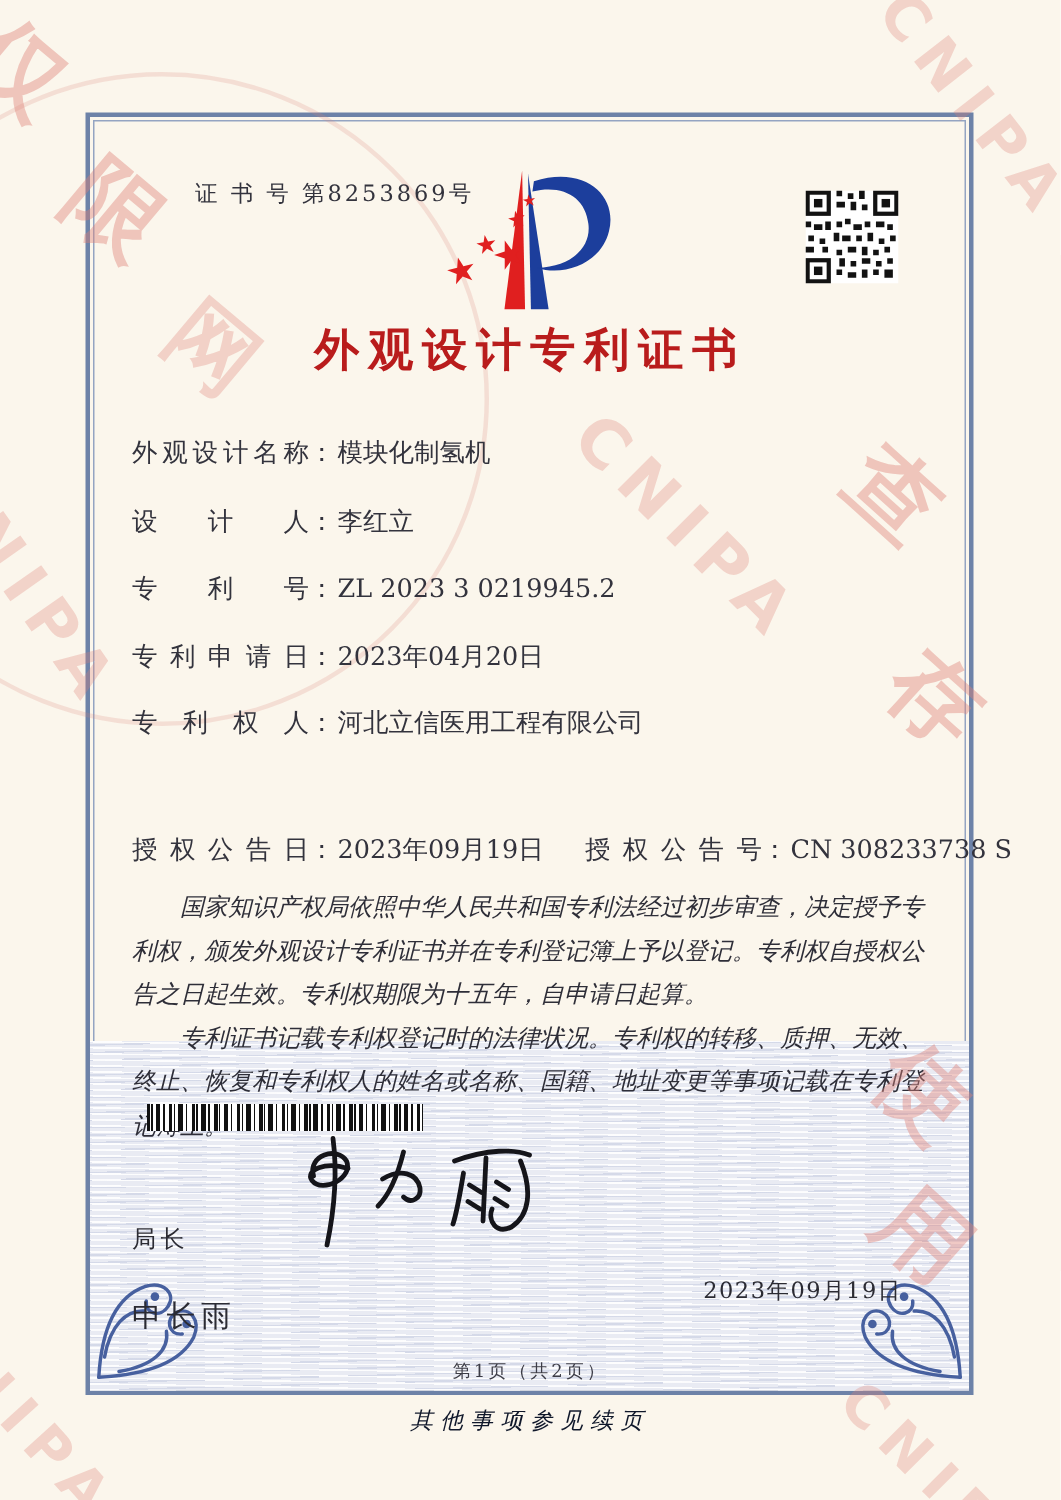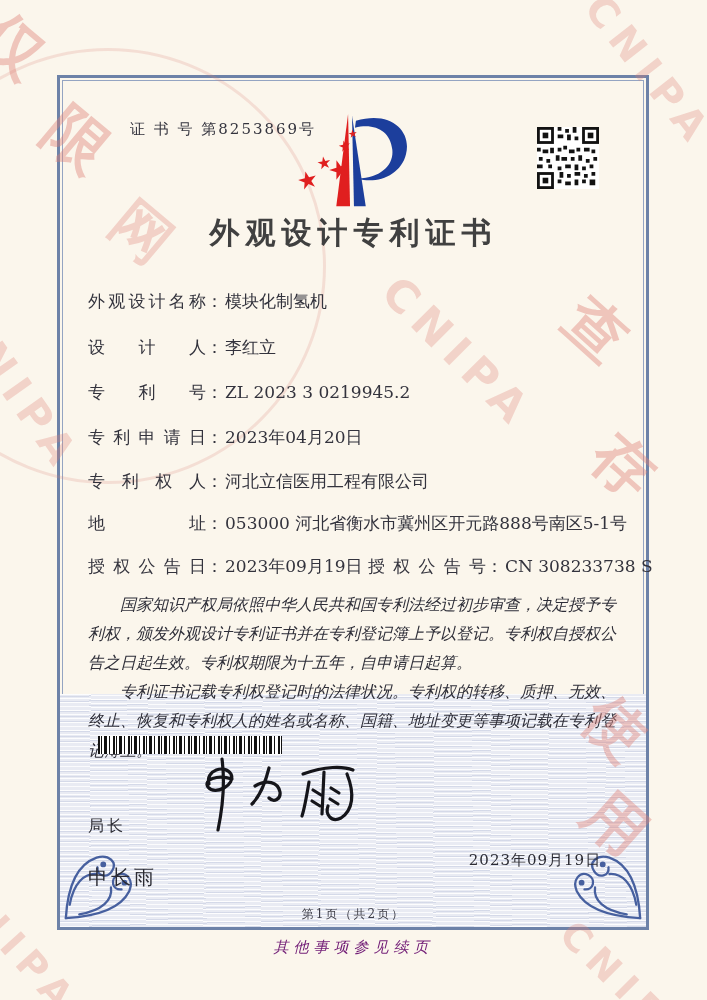--- a/index.html
+++ b/index.html
@@ -28,44 +28,44 @@
   }
   .cert-no {
     position:absolute; left:95px; top:120px; font-size:15px; letter-spacing:2px; color:#33333d;
     z-index:10;
     margin-left:35px;
   }
   .logo { position:absolute; left:293px; top:108px; width:118px; height:106px; z-index:10; }
   .qr { position:absolute; left:537px; top:127px; width:62px; height:62px; z-index:10; }
   .title {
     position:absolute; left:0; top:213px; width:707px; text-align:center;
-    font-size:30px; font-weight:bold; letter-spacing:6px; color:#404040; z-index:10;
+    font-size:30px; font-weight:bold; letter-spacing:6px; color:#b91c1c; z-index:10;
   }
   .row { position:absolute; left:88px; font-size:17px; white-space:nowrap; color:#33333d; z-index:10; }
   .lbl { display:inline-block; width:118px; text-align:justify; text-align-last:justify; vertical-align:bottom; }
   .colon { display:inline-block; margin-right:2px; }
-  .pair2 { }
+  .pair2 { margin-left:22px; }
   .r1{top:290px}.r2{top:336px}.r3{top:381px}.r4{top:426px}.r5{top:470px}.r6{top:512px}.r7{top:555px}
   .paras {
     position:absolute; left:88px; top:590px; width:534px; z-index:10;
     font-size:16px; line-height:1.82; font-style:italic; color:#2e2e38;
   }
   .paras p { margin:0; text-indent:2em; }
   .barcode {
     position:absolute; left:98px; top:736px; width:184px; height:18px; z-index:10;
     background:repeating-linear-gradient(90deg,
       #111 0 2px,#fff 2px 3px,#111 3px 4px,#fff 4px 6px,
       #111 6px 9px,#fff 9px 11px,#111 11px 12px,#fff 12px 15px);
   }
   .signer-title { position:absolute; left:88px; top:816px; font-size:16px; letter-spacing:3px; z-index:10; }
   .signer-name  { position:absolute; left:88px; top:828px; font-size:20px; letter-spacing:3px; z-index:10;margin-top:36px; }
   .signature { position:absolute; left:185px; top:754px; width:200px; height:82px; z-index:10; }
   .issue-date { position:absolute; left:455px; top:851px; width:160px; text-align:center; font-size:15px; letter-spacing:1px; z-index:10; }
   .page-note { position:absolute; left:0; top:906px; width:707px; text-align:center; font-size:12px; letter-spacing:2px; color:#3c3c46; z-index:10; }
-  .cont-note { position:absolute; left:0; top:938px; width:707px; text-align:center; font-size:15px; letter-spacing:5px; font-style:italic; color:#701a75; z-index:10;font-family:Liberation Serif, serif; }
+  .cont-note { position:absolute; left:0; top:938px; width:707px; text-align:center; font-size:15px; letter-spacing:5px; font-style:italic; color:#0f172a; z-index:10;font-family:Liberation Serif, serif; }
   .flourish { position:absolute; width:96px; height:96px; z-index:9; }
   .flourish.fr { left:548px; top:826px; }
   .flourish.fl { left:62px; top:826px; transform:scaleX(-1); }
   
   .wm {
     position:absolute; z-index:50; pointer-events:none; font-weight:bold;
     color:rgba(221,128,118,0.42); font-family:"DejaVu Sans","Liberation Sans",sans-serif;
     transform-origin:left top; white-space:nowrap;
   }
   .wm.en { color:rgba(221,128,118,0.30); letter-spacing:9px; }
@@ -154,23 +154,20 @@
   </div>
   <div class="row r3">
     <span class="lbl">专利号</span><span class="colon">：</span><span class="val">ZL 2023 3 0219945.2</span>
   </div>
   <div class="row r4">
     <span class="lbl">专利申请日</span><span class="colon">：</span><span class="val">2023年04月20日</span>
   </div>
   <div class="row r5">
     <span class="lbl">专利权人</span><span class="colon">：</span><span class="val">河北立信医用工程有限公司</span>
   </div>
-  <div class="row r6">
-    <span class="lbl">地址</span><span class="colon">：</span><span class="val">053000 河北省衡水市冀州区开元路888号南区5-1号</span>
-  </div>
   <div class="row r7">
     <span><span class="lbl">授权公告日</span><span class="colon">：</span><span class="val">2023年09月19日</span></span>
     <span class="pair2"><span class="lbl">授权公告号</span><span class="colon">：</span><span class="val">CN 308233738 S</span></span>
   </div>
 
   <div class="paras">
     <p>国家知识产权局依照中华人民共和国专利法经过初步审查，决定授予专利权，颁发外观设计专利证书并在专利登记簿上予以登记。专利权自授权公告之日起生效。专利权期限为十五年，自申请日起算。</p>
     <p>专利证书记载专利权登记时的法律状况。专利权的转移、质押、无效、终止、恢复和专利权人的姓名或名称、国籍、地址变更等事项记载在专利登记簿上。</p>
   </div>
 

